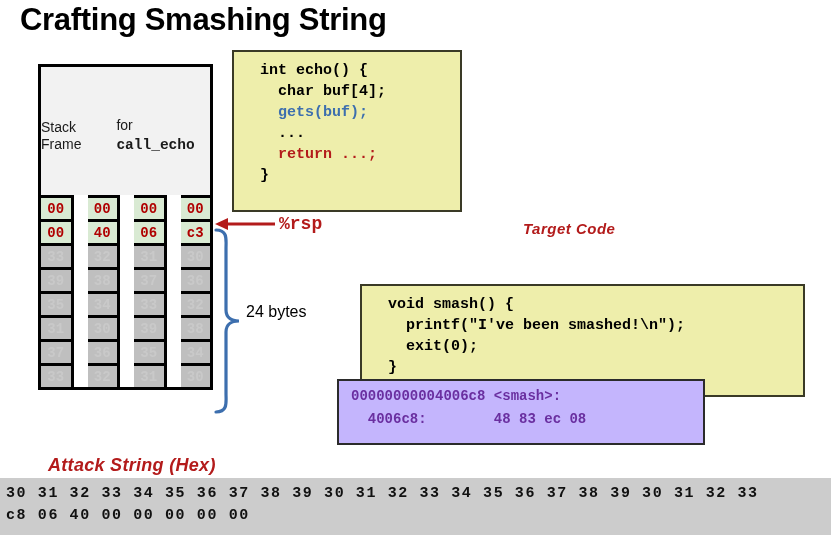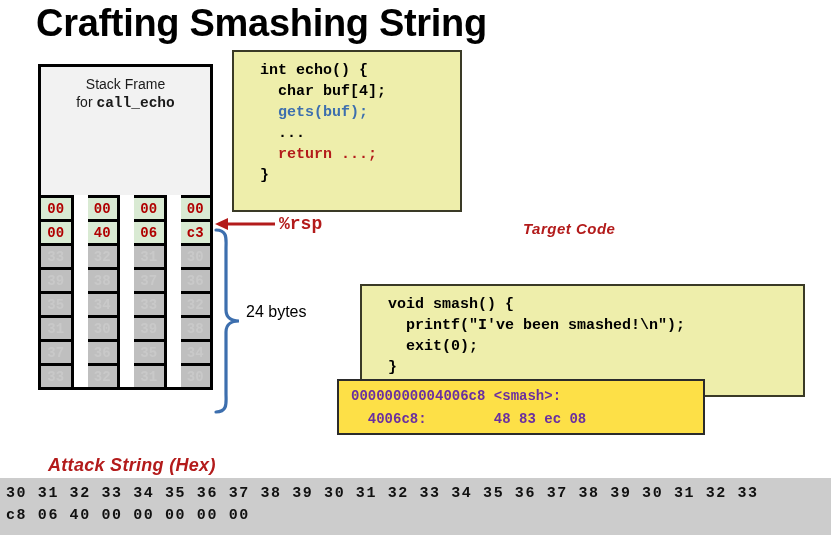--- a/index.html
+++ b/index.html
@@ -7,37 +7,37 @@
     width:831px;height:535px;
     background:#ffffff;
     font-family:"Liberation Sans", sans-serif;
     position:relative;
     overflow:hidden;
   }
   .slide{position:absolute;left:0;top:0;width:831px;height:535px;}
 
   
   #page-title{
-    position:absolute;left:36px;top:2px;
-    font-size:38px;font-weight:bold;color:#000000;
+    position:absolute;left:20px;top:2px;
+    font-size:31px;font-weight:bold;color:#000000;
     letter-spacing:-0.3px;
     font-family:"Liberation Sans", sans-serif;
   }
 
   
   #stack-diagram{
     position:absolute;left:38px;top:64px;
     width:175px;
     border:3px solid #000000;
     box-sizing:border-box;
   }
   #stack-frame-header{
     height:128px;
     background:#f2f2f2;
-    display:flex;flex-direction:column;
+    display:flex;flex-direction:row;
     align-items:center;justify-content:flex-start;
     padding-top:9px;box-sizing:border-box;
   }
   #stack-frame-header .line1{
     font-size:14px;color:#1a1a1a;line-height:17px;
   }
   #stack-frame-header .line2{
     font-size:14px;color:#1a1a1a;line-height:19px;
   }
   #stack-frame-header .line2 .mono{
@@ -104,22 +104,22 @@
   #target-code-label{
     position:absolute;left:523px;top:220px;
     font-size:15px;font-weight:bold;font-style:italic;
     color:#b31b1b;
     letter-spacing:0.5px;
   }
 
   
   #disasm-box{
     position:absolute;left:337px;top:379px;
-    width:368px;height:56px;
-    background:#fde047;
+    width:368px;height:66px;
+    background:#c4b5fd;
     border:2px solid #2b2b2b;
     box-sizing:border-box;
     font-family:"Liberation Mono", monospace;
     font-weight:bold;font-size:14px;line-height:23px;
     color:#6a2fa0;
     padding:4px 12px;
     white-space:pre;
   }
 
   

